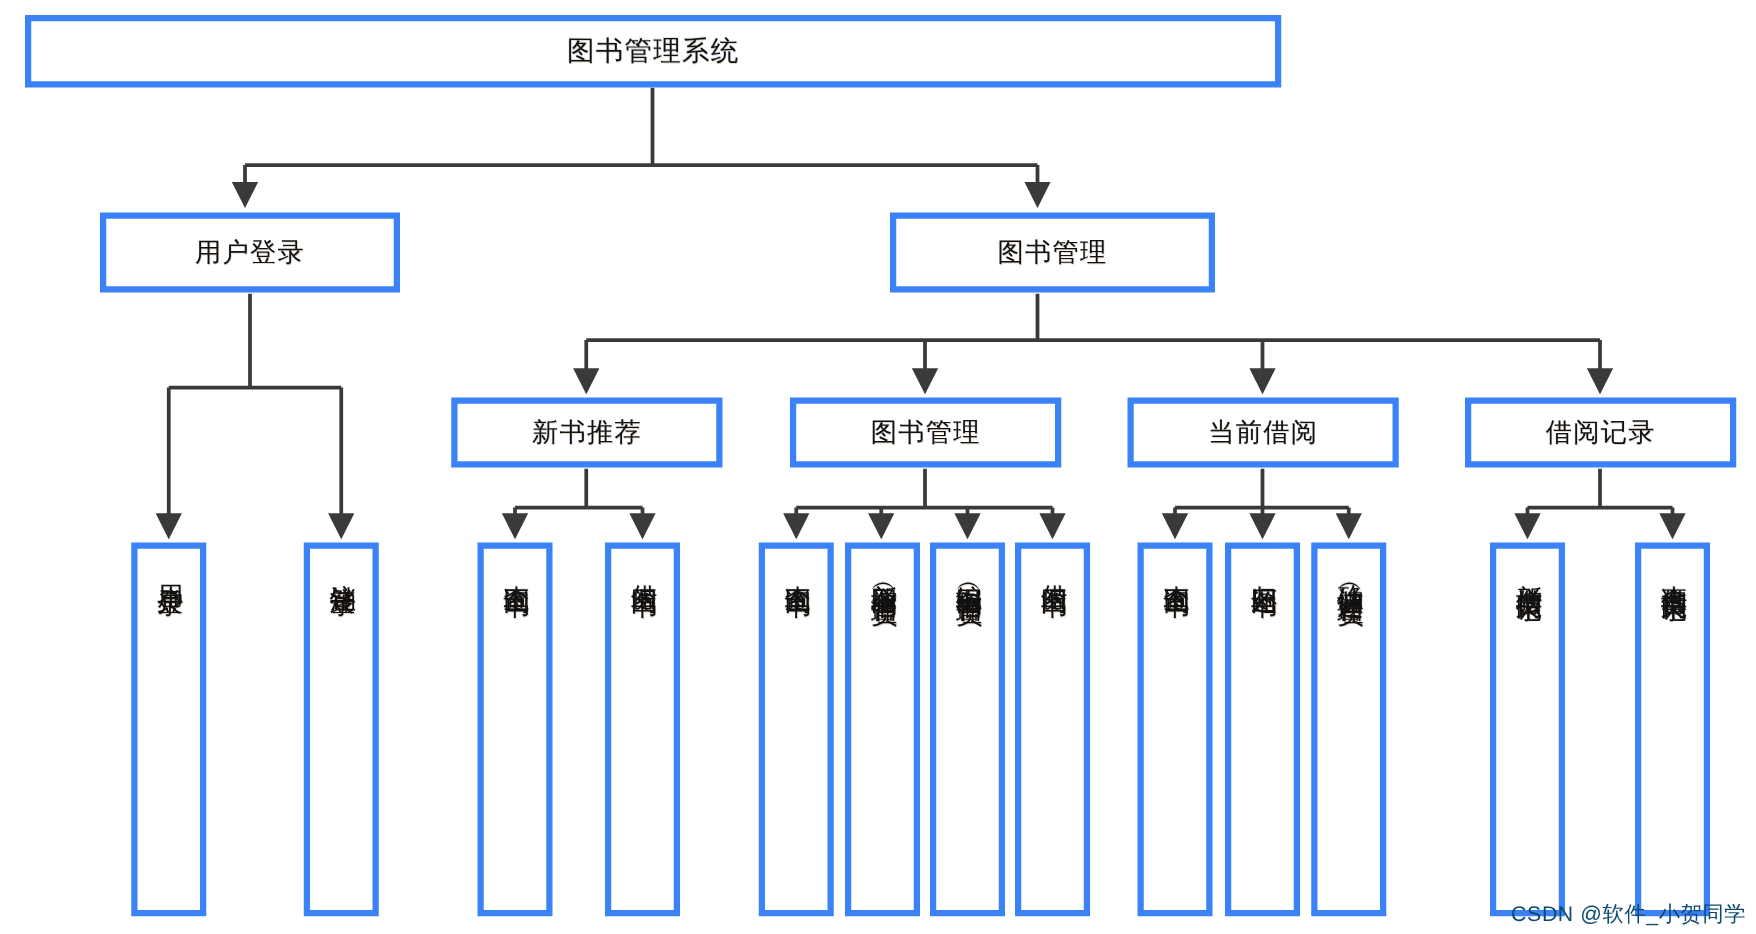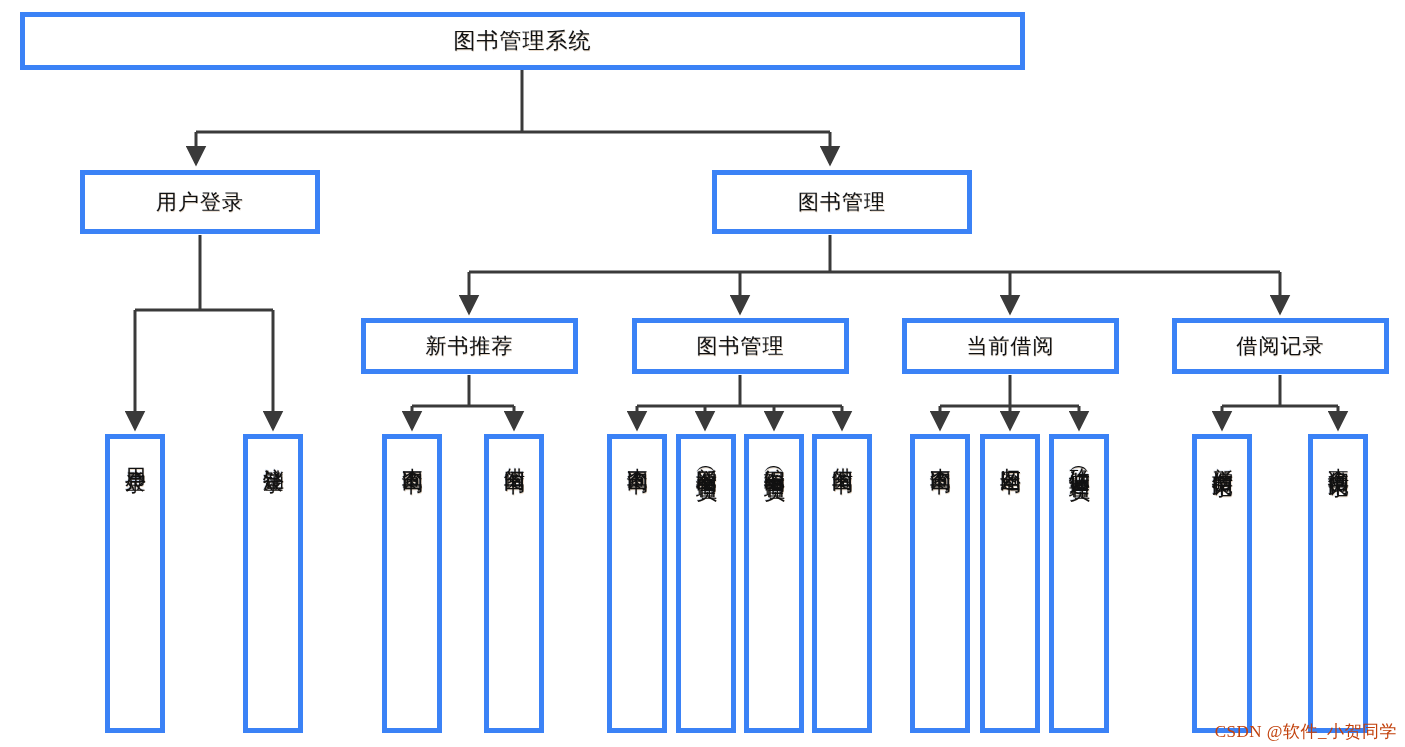--- a/index.html
+++ b/index.html
@@ -54,24 +54,23 @@
     letter-spacing: 2px;
     white-space: nowrap;
     color: #111111;
     text-shadow: 0.5px 0.5px 0 rgba(170,120,60,0.28), -0.5px -0.5px 0 rgba(120,150,200,0.25);
   }
   .watermark {
     position: absolute;
     right: 8px;
     bottom: 4px;
     font-size: 17px;
-    color: #c2410c;
+    color: #0c4a6e;
     white-space: nowrap;
     letter-spacing: 0.5px;
-    font-family: Liberation Serif, serif;
   }
 </style>
 </head>
 <body>
 
 <div id="stage">
 
   <svg class="wires" viewBox="0 0 1405 747" xmlns="http://www.w3.org/2000/svg">
     <defs>
       <marker id="arrow" viewBox="0 0 12 12" refX="10" refY="6" markerWidth="7" markerHeight="7" orient="auto-start-reverse">

